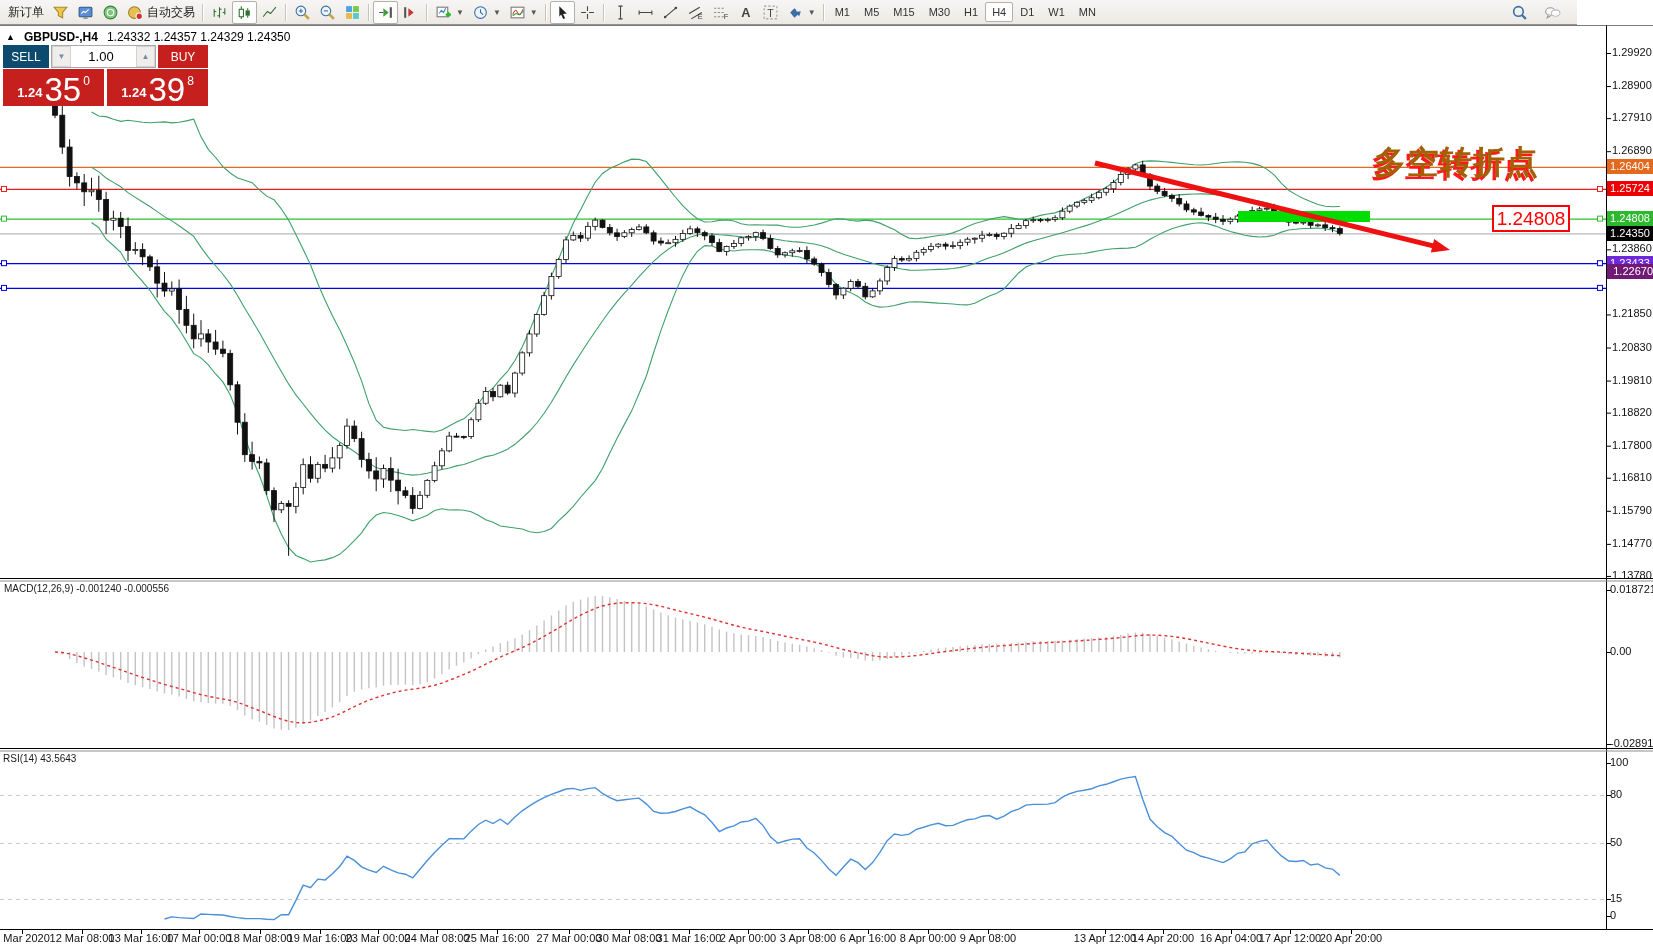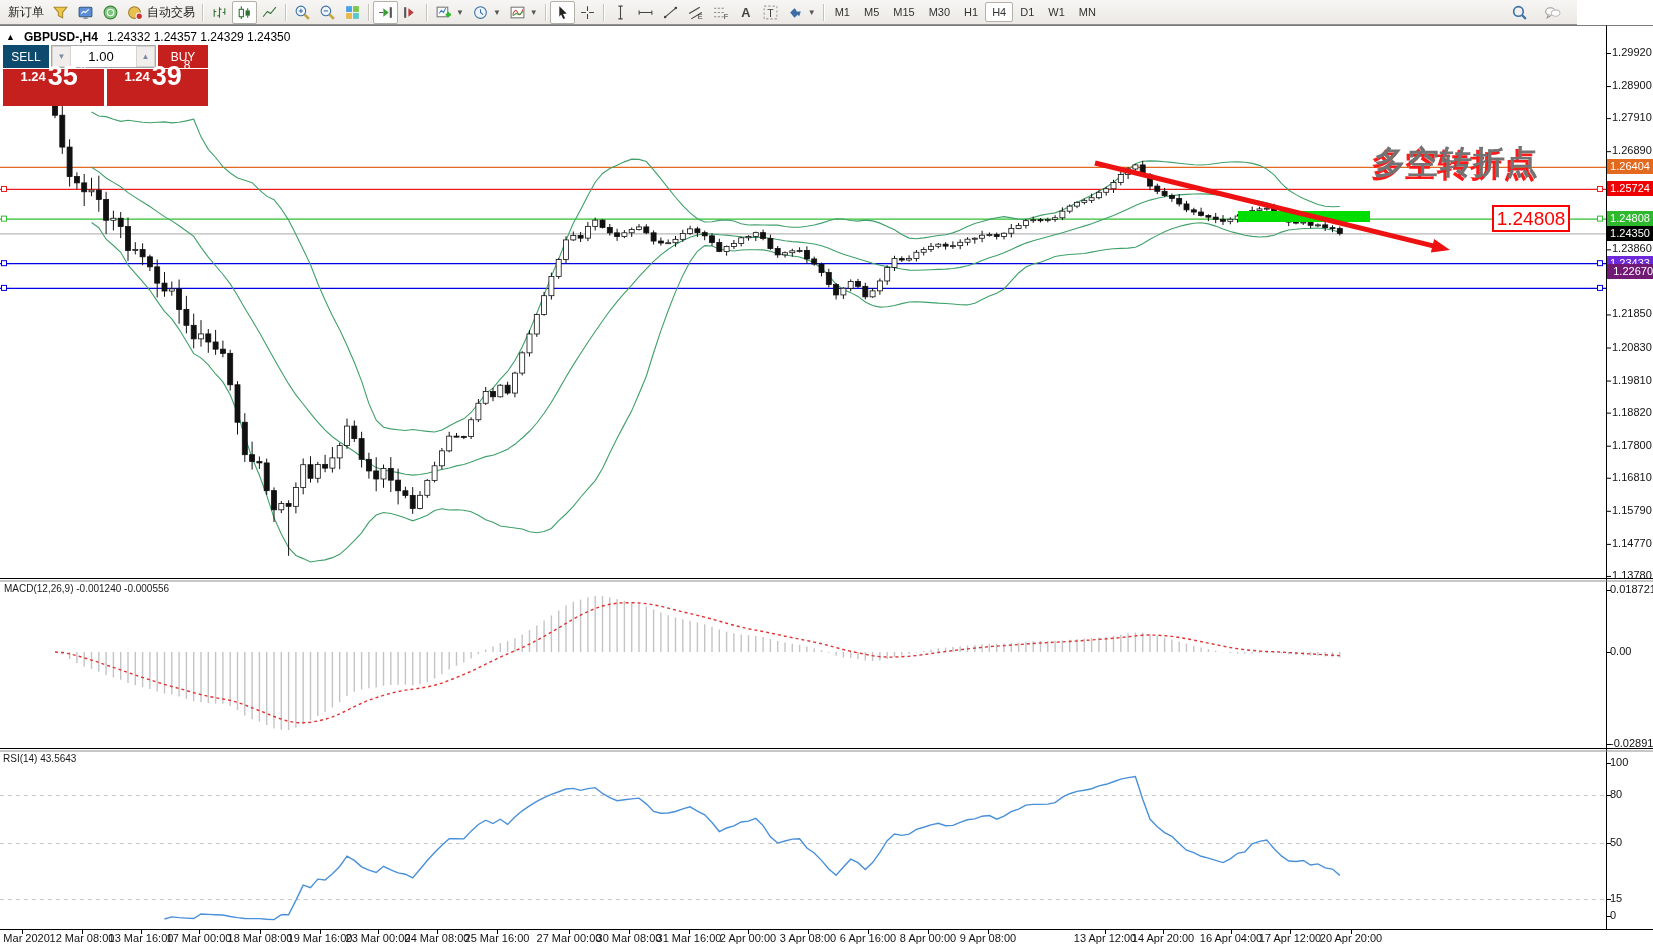--- a/index.html
+++ b/index.html
@@ -24,23 +24,23 @@
   .trade-panel{position:absolute;left:3px;top:45px;width:205px;z-index:6}
   .tp-row1{display:flex;height:23px;gap:2px}
   .btn-sell,.btn-buy{color:#fff;font-size:12px;display:flex;align-items:center;justify-content:center}
   .btn-sell{width:46px}.btn-buy{width:50px}
   .vol{flex:1;display:flex;border:1px solid #a9a9a9;background:#fff;box-sizing:border-box}
   .vol-btn{width:19px;background:#f0eeec;color:#7a8aa0;font-size:8px;display:flex;align-items:center;
        justify-content:center;border:1px solid #d6d3cf;box-sizing:border-box}
   .vol-input{flex:1;border:0;text-align:center;font-size:13px;padding-right:7px;width:40px;outline:none;
        font-family:"Liberation Sans",sans-serif}
   .tp-row2{display:flex;gap:3px;margin-top:1px;height:37px}
-  .pbox{flex:1;color:#fff;display:flex;align-items:flex-end;justify-content:center;gap:2px;padding-bottom:19px}
+  .pbox{flex:1;color:#fff;display:flex;align-items:flex-end;justify-content:center;gap:2px;padding-bottom:3px}
   .p-small{font-size:13px;font-weight:bold;line-height:1;margin-bottom:4px}
-  .p-big{font-size:27px;line-height:.82;font-weight:700}
+  .p-big{font-size:33px;line-height:.82;font-weight:400}
   .p-sup{font-size:12px;line-height:1;transform:translateY(-16px)}
   .tick{position:absolute;left:1612px;font-size:11px;color:#111;z-index:3}
   .atick{position:absolute;left:1610px;font-size:11px;color:#111;z-index:3}
   .tag{position:absolute;left:1607px;width:46px;height:15px;font-size:11px;color:#fff;text-align:center;
        line-height:15px;z-index:4}
   .tlabel{position:absolute;top:932px;width:84px;text-align:center;font-size:11px;color:#111;z-index:3}
   .ind-label{position:absolute;font-size:10px;color:#1a1a1a;z-index:4}
   .annotation{position:absolute;left:1374px;top:141px;font-size:32px;font-weight:bold;z-index:7;
        letter-spacing:1px;white-space:nowrap}
   .callout{position:absolute;left:1492px;top:205px;width:74px;height:23px;border:2px solid #f00;
@@ -903,21 +903,21 @@
       <span class="p-small">1.24</span>
       <span class="p-big">39</span>
       <span class="p-sup">8</span>
     </div>
   </div>
 </div>
 
 <div class="ind-label" style="left:4px;top:583px">MACD(12,26,9) -0.001240 -0.000556</div>
 <div class="ind-label" style="left:3px;top:753px">RSI(14) 43.5643</div>
 
-<div class="annotation" style="color: #737373; text-shadow: rgb(255, 26, 26) -3px 3px 0px;">多空转折点</div>
+<div class="annotation" style="color: #a16207; text-shadow: rgb(255, 26, 26) -3px 3px 0px;">多空转折点</div>
 <div class="callout" style="color: rgb(255, 0, 0);">1.24808</div>
 
 <div id="overlays">
     <div class="tick" style="top: 46px;">1.29920</div>
     <div class="tick" style="top: 79.048px;">1.28900</div>
     <div class="tick" style="top: 111.124px;">1.27910</div>
     <div class="tick" style="top: 144.172px;">1.26890</div>
     <div class="tick" style="top: 242.344px;">1.23860</div>
     <div class="tick" style="top: 307.468px;">1.21850</div>
     <div class="tick" style="top: 340.516px;">1.20830</div>

